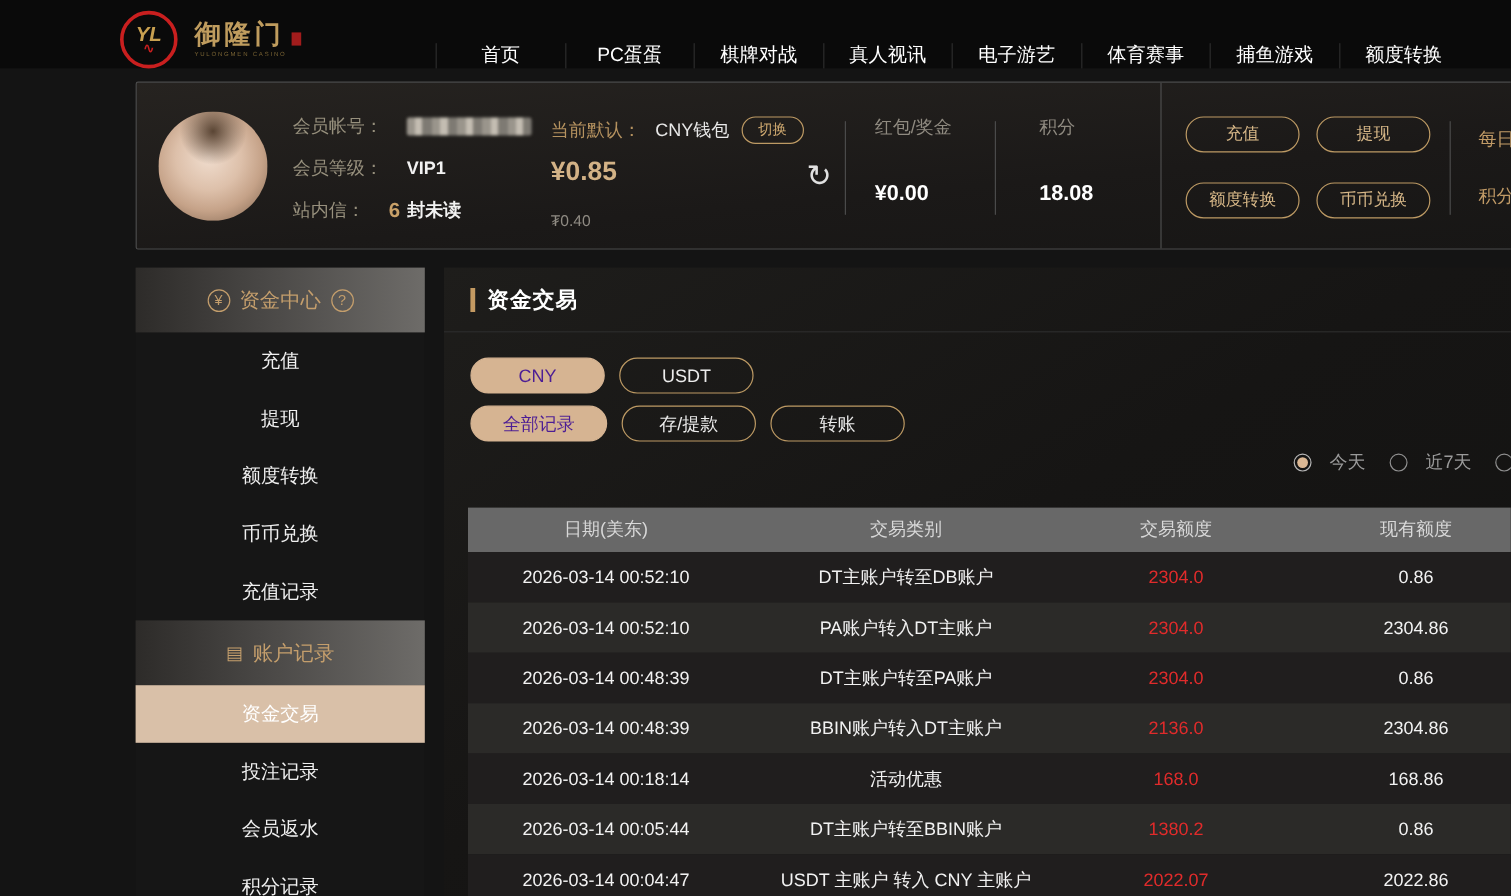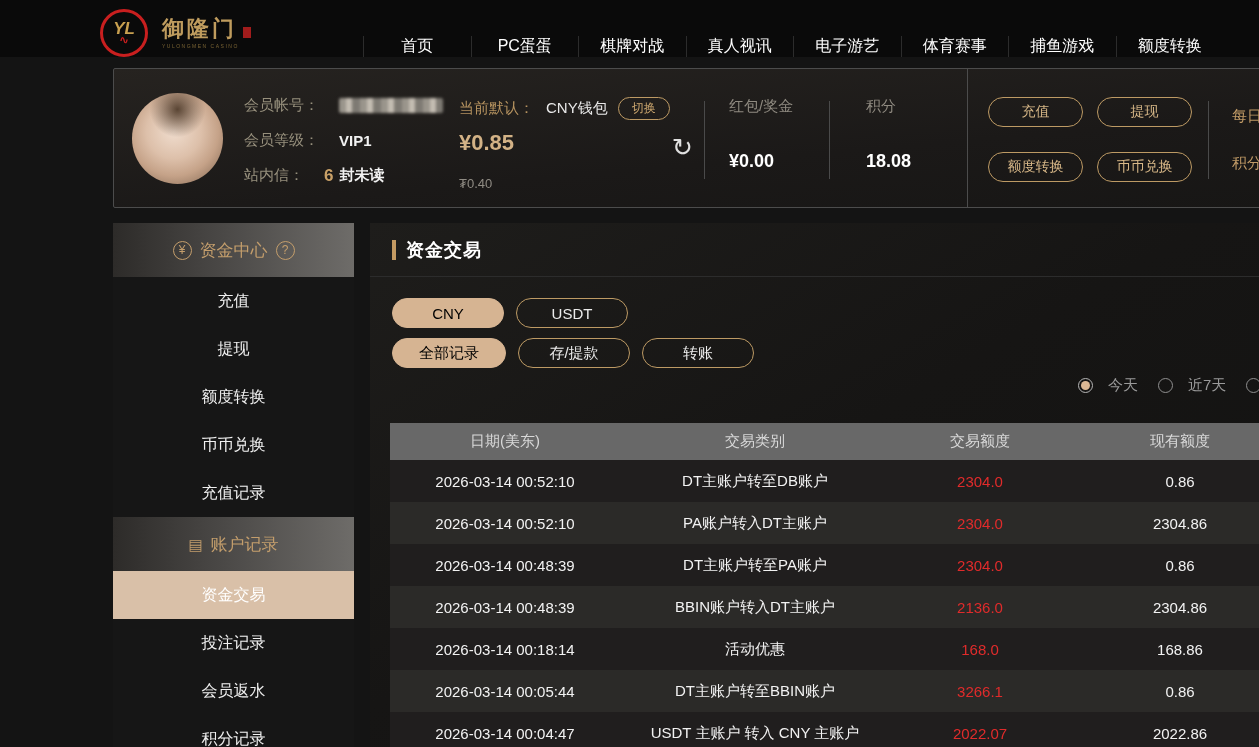--- a/index.html
+++ b/index.html
@@ -121,21 +121,21 @@
   .title-bar { width:4px; height:20px; background:#c49a62; margin-right:10px; }
   .main-title { color:#fff; font-size:18px; font-weight:bold; letter-spacing:1px; }
 
   .filters { position:relative; padding:21px 22px 0; }
   .pill-row { display:flex; gap:12px; margin-bottom:10px; }
   .pill {
     min-width:112px; height:30px; padding:0 26px; border-radius:16px;
     border:1px solid #bd9a64; background:transparent; color:#ececec; font-size:15px;
     display:flex; align-items:center; justify-content:center; cursor:pointer; white-space:nowrap;
   }
-  .pill.active { background:#d6b492; border-color:#d6b492; color:#000000; }
+  .pill.active { background:#d6b492; border-color:#d6b492; color:#4c1d95; }
 
   .date-filters { position:absolute; left:708px; top:99px; display:flex; gap:20px; align-items:center; }
   .radio { display:flex; align-items:center; gap:15px; color:#9a9a9a; font-size:15px; cursor:pointer; white-space:nowrap; }
   .radio-dot { width:15px; height:15px; border:1px solid #8f8f8f; border-radius:50%; position:relative; flex:none; }
   .radio.active .radio-dot { border-color:#b5b5b5; }
   .radio.active .radio-dot::after {
     content:""; position:absolute; left:2px; top:2px; width:9px; height:9px;
     border-radius:50%; background:#dcb894;
   }
 
@@ -346,21 +346,21 @@
         </tr>
           <tr>
           <td>2026-03-14 00:18:14</td>
           <td>活动优惠</td>
           <td class="amount">168.0</td>
           <td>168.86</td>
         </tr>
           <tr>
           <td>2026-03-14 00:05:44</td>
           <td>DT主账户转至BBIN账户</td>
-          <td class="amount">3266.1</td>
+          <td class="amount">1380.2</td>
           <td>0.86</td>
         </tr>
           <tr>
           <td>2026-03-14 00:04:47</td>
           <td>USDT 主账户 转入 CNY 主账户</td>
           <td class="amount">2022.07</td>
           <td>2022.86</td>
         </tr>
         </tbody>
     </table>

